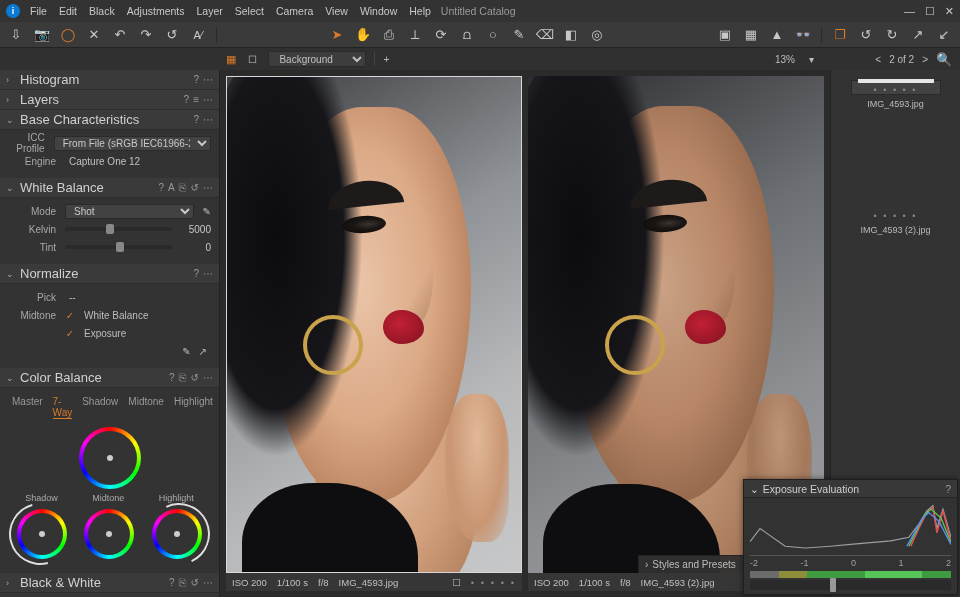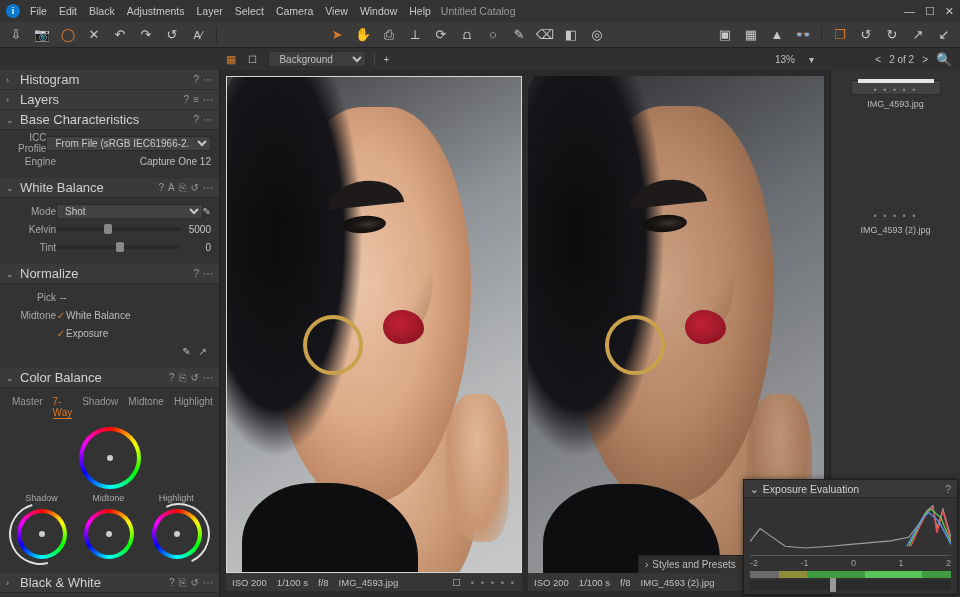--- a/index.html
+++ b/index.html
@@ -29,21 +29,21 @@
   
   .main { display:flex; height: calc(597px - 22px - 26px - 22px); }
   
   .left-panel { width: 220px; background:#353535; overflow-y:auto; overflow-x:hidden; border-right:1px solid #222;}
   .left-panel::-webkit-scrollbar{width:8px;} .left-panel::-webkit-scrollbar-thumb{background:#555;border-radius:4px;}
   .section-hdr { display:flex; align-items:center; height:20px; padding:0 6px; background:#3a3a3a; border-bottom:1px solid #2c2c2c; cursor:pointer; gap:4px;}
   .section-hdr .chev { width:10px; font-size:9px; color:#aaa;}
   .section-hdr .title { flex:1; color:#d0d0d0; font-size:13px;}
   .hdr-tools { display:flex; gap:4px; font-size:10px; color:#999;}
   .section-body { padding: 4px 8px 8px 8px; background:#333333; font-size:10px;}
-  .row { display:flex; align-items:center; height:18px; gap:0; }
+  .row { display:flex; align-items:center; height:18px; gap:9px; }
   .row-label { width:48px; text-align:right; color:#a8a8a8; font-size:10px;}
   .row-ctrl { flex:1; }
   .sel { width:100%; background:#424242; border:1px solid #2a2a2a; color:#c8c8c8; font-size:10px; height:15px; padding:0 4px;}
   .val { width:30px; text-align:right; color:#c8c8c8; font-size:10px;}
   .slider { flex:1; height:4px; background:#2a2a2a; position:relative; border-radius:2px;}
   .slider-thumb { position:absolute; top:-3px; width:8px; height:10px; background:#888; border-radius:2px;}
   .chk { width:10px; height:10px; color:#d87a2a; display:inline-flex; align-items:center; justify-content:center;}
   
   .cb-tabs { display:flex; gap:10px; margin:4px 0 8px 4px; font-size:10px;}
   .cb-tabs span { color:#999; cursor:pointer;}
@@ -223,21 +223,21 @@
           <span>⋯</span>
         </span>
     </div>
     <div class="section-body">
       <div class="row">
           <span class="row-label">ICC Profile</span>
         <select class="sel"><option>From File  (sRGB IEC61966-2.1)</option></select>
         </div>
       <div class="row">
           <span class="row-label">Engine</span>
-        <span class="row-ctrl" style="color:#c0c0c0;padding-left:4px;text-align:right;">Capture One 12</span>
+        <span class="row-ctrl" style="color:#c0c0c0;padding-left:4px;">Capture One 12</span>
         </div>
     </div>
 
     <div class="section-hdr">
       <span class="chev">⌄</span>
       <span class="title">White Balance</span>
       <span class="hdr-tools">
         <span>?</span>
         <span>A</span>
         <span>⎘</span>

